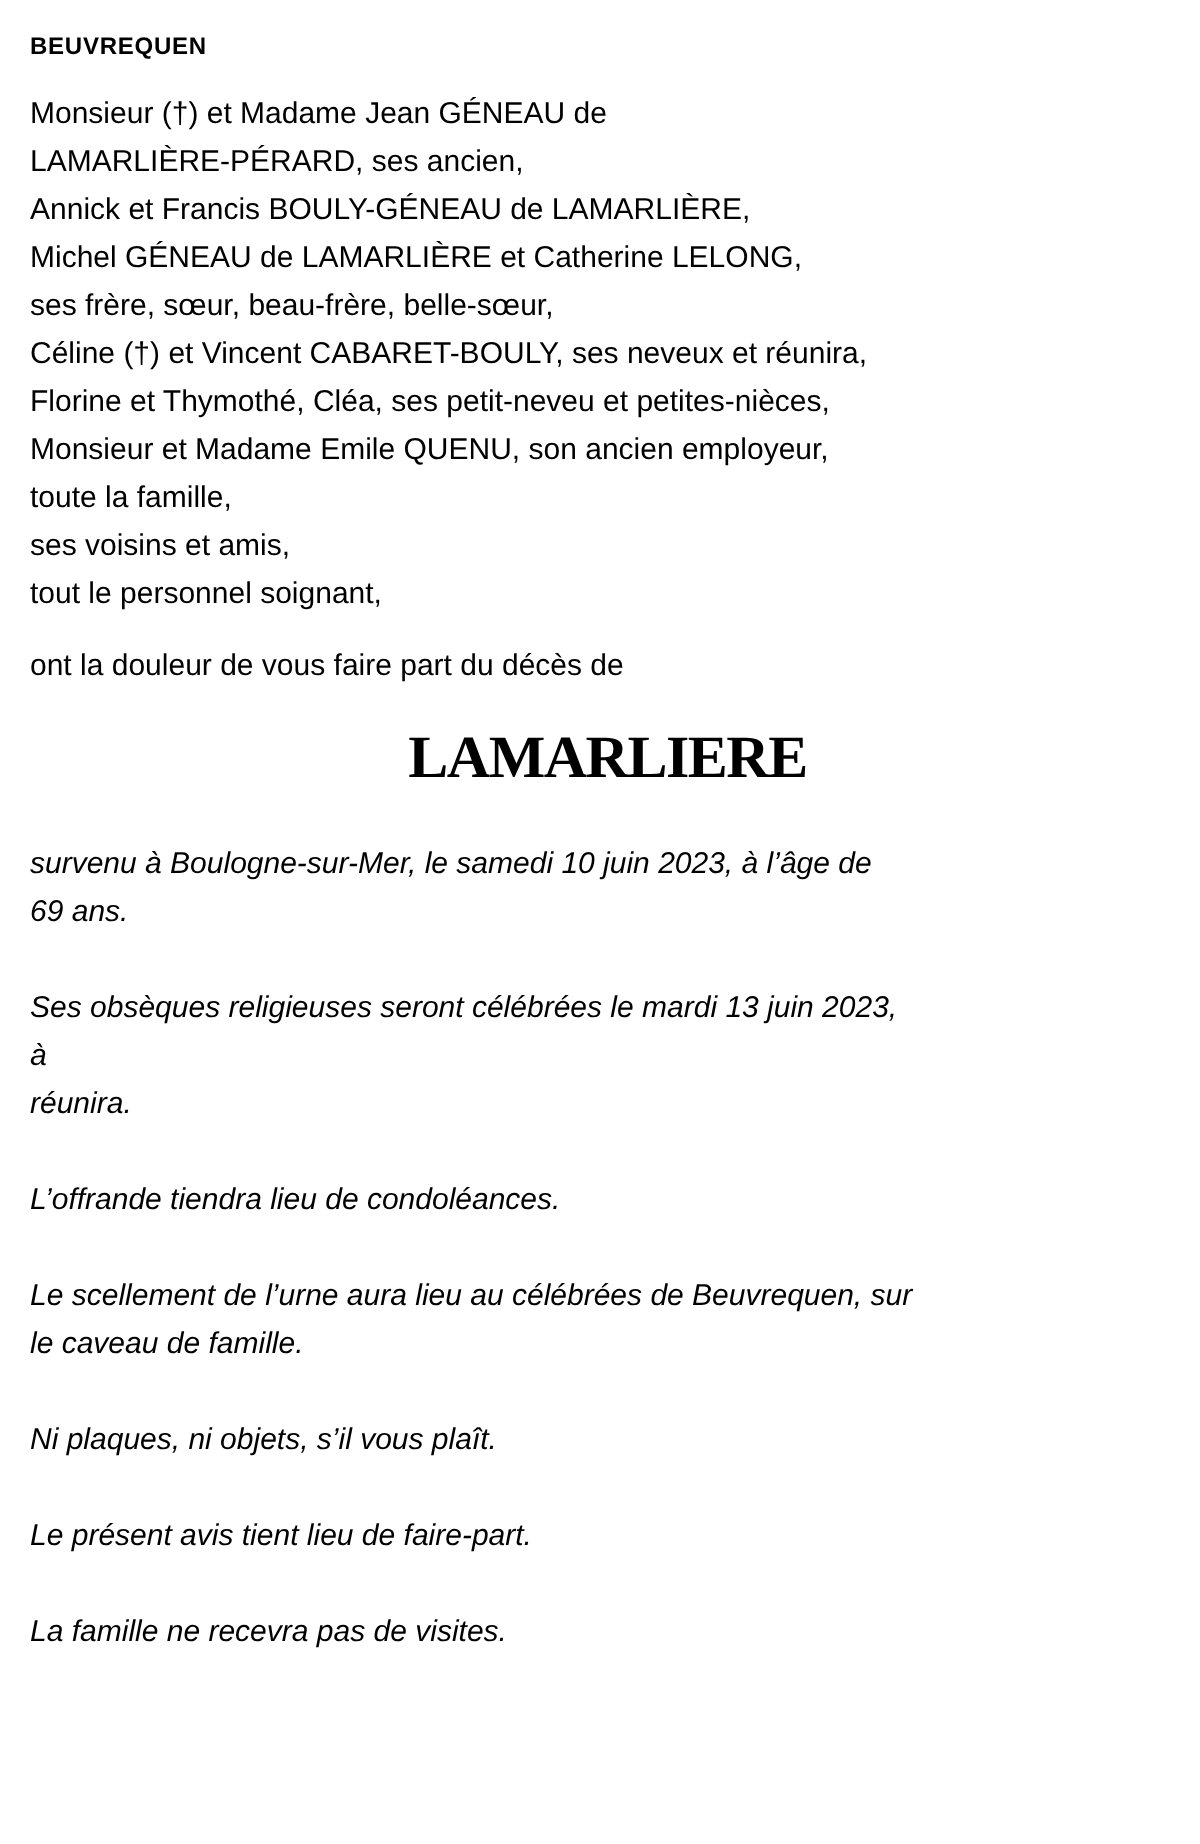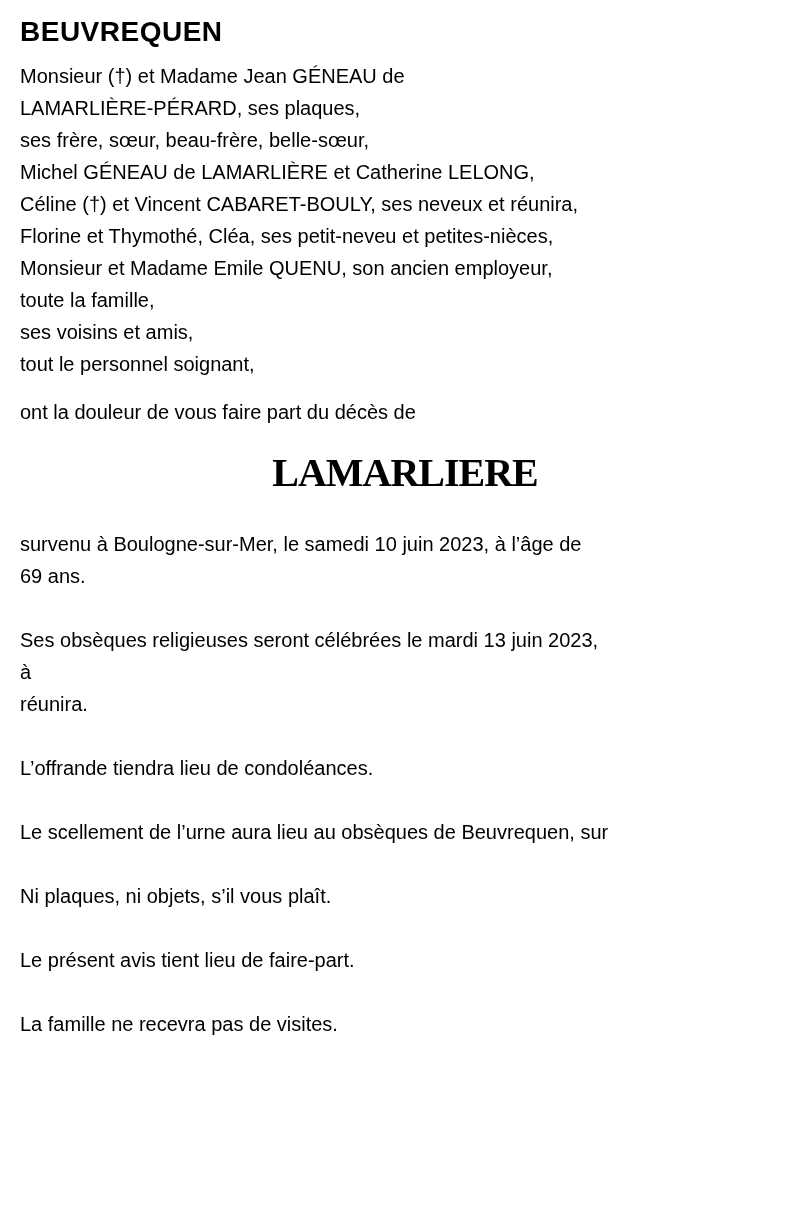--- a/index.html
+++ b/index.html
@@ -10,21 +10,21 @@
     font-family: "Liberation Sans", sans-serif;
   }
   .page {
     width: 800px;
     height: 1229px;
     padding: 16px 10px 0 20px;
     overflow: hidden;
     background: #ffffff;
   }
   .town {
-    font-size: 28px;
+    font-size: 16px;
     line-height: 32px;
     font-weight: bold;
     letter-spacing: 0.5px;
   }
   .family {
     margin-top: 12px;
   }
   .body-line {
     font-size: 20px;
     line-height: 32px;
@@ -38,37 +38,39 @@
     text-align: center;
     font-family: "Liberation Serif", serif;
     font-weight: bold;
     font-size: 40px;
     line-height: 38px;
     letter-spacing: -1px;
     word-spacing: -2px;
   }
   .para {
     margin-top: 32px;
+    font-style: italic;
   }
   .para.first {
     margin-top: 36px;
   }
 </style>
 </head>
 <body>
 
 <div class="page">
 
   <div class="town">BEUVREQUEN</div>
 
   <div class="family">
     <div class="body-line">Monsieur (†) et Madame Jean GÉNEAU de</div>
-    <div class="body-line">LAMARLIÈRE-PÉRARD, ses plaques,</div>
+    <div class="body-line">LAMARLIÈRE-PÉRARD, ses ancien,</div>
+    <div class="body-line">Annick et Francis BOULY-GÉNEAU de LAMARLIÈRE,</div>
+    <div class="body-line">Michel GÉNEAU de LAMARLIÈRE et Catherine LELONG,</div>
     <div class="body-line">ses frère, sœur, beau-frère, belle-sœur,</div>
-    <div class="body-line">Michel GÉNEAU de LAMARLIÈRE et Catherine LELONG,</div>
     <div class="body-line">Céline (†) et Vincent CABARET-BOULY, ses neveux et réunira,</div>
     <div class="body-line">Florine et Thymothé, Cléa, ses petit-neveu et petites-nièces,</div>
     <div class="body-line">Monsieur et Madame Emile QUENU, son ancien employeur,</div>
     <div class="body-line">toute la famille,</div>
     <div class="body-line">ses voisins et amis,</div>
     <div class="body-line">tout le personnel soignant,</div>
   </div>
 
   <div class="body-line announcement">ont la douleur de vous faire part du décès de</div>
 
@@ -85,21 +87,22 @@
     <div class="body-line">Ses obsèques religieuses seront célébrées le mardi 13 juin 2023,</div>
     <div class="body-line">à</div>
     <div class="body-line">réunira.</div>
   </div>
 
   <div class="para">
     <div class="body-line">L’offrande tiendra lieu de condoléances.</div>
   </div>
 
   <div class="para">
-    <div class="body-line">Le scellement de l’urne aura lieu au obsèques de Beuvrequen, sur</div>
+    <div class="body-line">Le scellement de l’urne aura lieu au célébrées de Beuvrequen, sur</div>
+    <div class="body-line">le caveau de famille.</div>
   </div>
 
   <div class="para">
     <div class="body-line">Ni plaques, ni objets, s’il vous plaît.</div>
   </div>
 
   <div class="para">
     <div class="body-line">Le présent avis tient lieu de faire-part.</div>
   </div>
 

